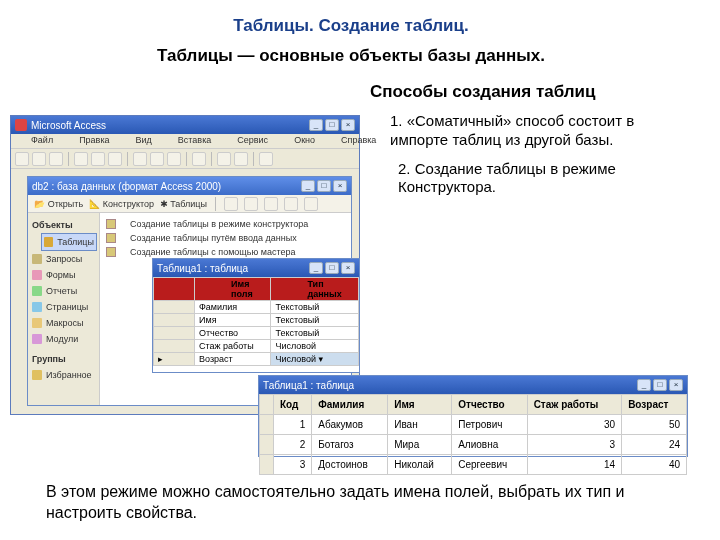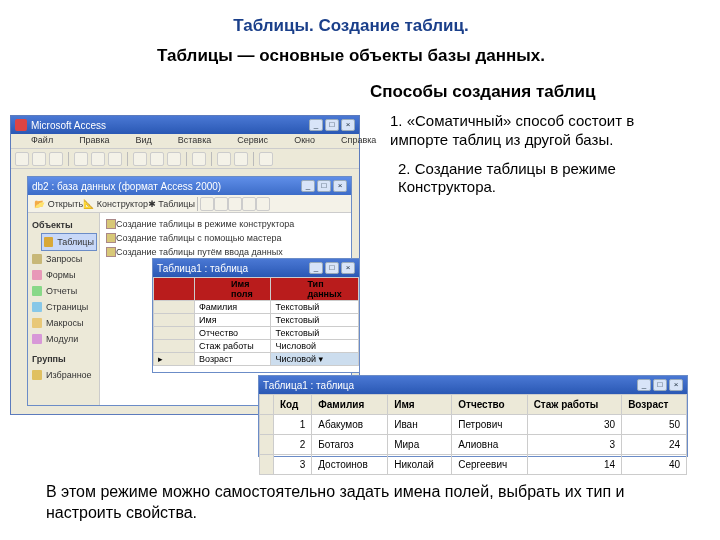--- a/index.html
+++ b/index.html
@@ -112,20 +112,21 @@
     width: 325px; height: 230px;
     border: 1px solid #6b8cc7;
     background: #fff;
   }
   .db-sub .titlebar { background: linear-gradient(#5f8ee8, #3c6cc8); }
   .db-toolbar {
     height: 18px;
     background: #f4f2e8;
     border-bottom: 1px solid #ccc;
     display: flex;
+    gap: 6px;
     padding: 2px 6px;
     align-items: center;
     font-size: 9px;
   }
   .db-body { display: flex; height: calc(100% - 36px); }
   .db-nav {
     width: 72px;
     background: #ece9d8;
     border-right: 1px solid #ccc;
     padding: 4px 2px;
@@ -137,21 +138,21 @@
     font-size: 9px;
   }
   .nav-item.sel { background: #c8d8f8; border: 1px solid #6b8cc7; margin-left: 11px; }
   .nav-ico { width: 10px; height: 10px; border-radius: 1px; }
   .db-list {
     flex: 1;
     background: #fff;
     padding: 4px;
   }
   .li-item {
-    display: flex; gap: 0; align-items: center;
+    display: flex; gap: 14px; align-items: center;
     font-size: 9px; padding: 2px;
   }
   .li-ico { width: 10px; height: 10px; background: #d8c878; border: 1px solid #a88; }
 
   
   .design-win {
     position: absolute;
     left: 152px; top: 258px;
     width: 208px; height: 115px;
     border: 1px solid #6b8cc7;
@@ -318,25 +319,25 @@
             <span>Избранное</span>
           </div>
       </div>
       <div class="db-list">
         <div class="li-item">
             <span class="li-ico"></span>
             <span>Создание таблицы в режиме конструктора</span>
           </div>
         <div class="li-item">
             <span class="li-ico"></span>
-            <span>Создание таблицы с помощью мастера</span>
+            <span>Создание таблицы путём ввода данных</span>
           </div>
         <div class="li-item">
             <span class="li-ico"></span>
-            <span>Создание таблицы путём ввода данных</span>
+            <span>Создание таблицы с помощью мастера</span>
           </div>
       </div>
     </div>
   </div>
 </div>
 
 <div class="design-win">
   <div class="titlebar">
     <span>Таблица1 : таблица</span>
     <span class="winbtns">

